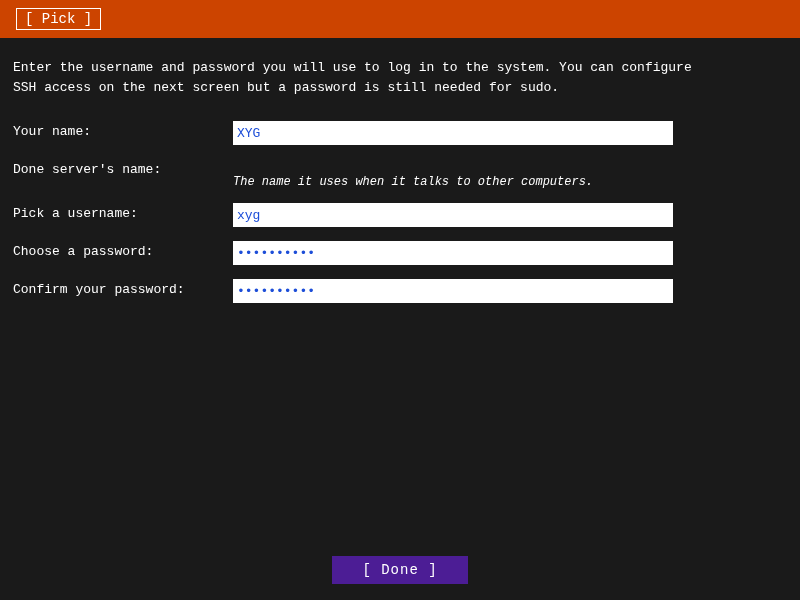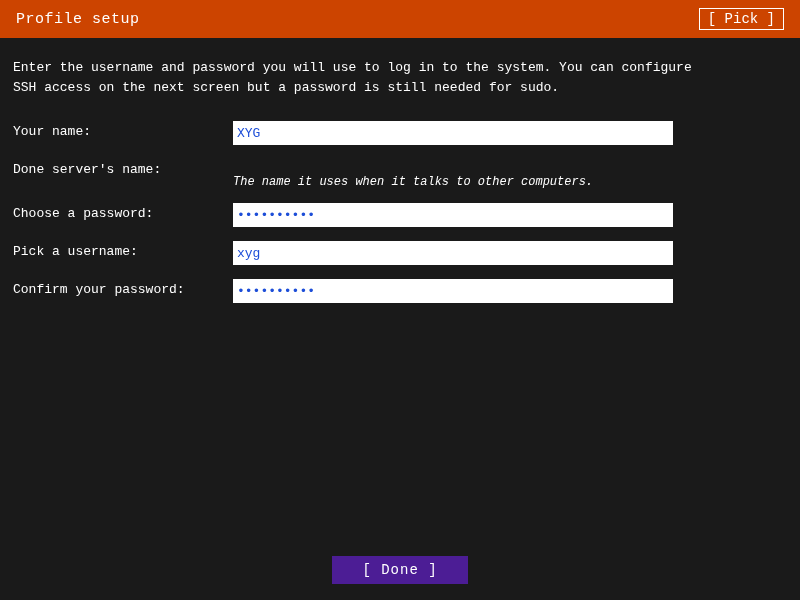--- a/index.html
+++ b/index.html
@@ -124,21 +124,20 @@
       cursor: pointer;
       letter-spacing: 1px;
     }
   </style>
 </head>
 <body>
 
 <div id="app">
 
   <div id="title-bar">
-    <span id="title-text">Profile setup</span>
     <button id="help-button">[ Pick ]</button>
   </div>
 
   <div id="main-content">
 
     <p id="description">Enter the username and password you will use to log in to the system. You can configure SSH access on the next screen but a password is still needed for sudo.</p>
 
     <div class="form-row">
       <label class="form-label">Your name:</label>
       <div class="form-input-group">
@@ -147,30 +146,30 @@
     </div>
 
     <div class="form-row">
       <label class="form-label">Done server's name:</label>
       <div class="form-input-group">
         <span class="hint-text">The name it uses when it talks to other computers.</span>
       </div>
     </div>
 
     <div class="form-row">
-      <label class="form-label">Choose a password:</label>
+      <label class="form-label">Pick a username:</label>
       <div class="form-input-group">
-        <input type="password" class="form-input" value="**********" style="">
+        <input type="text" class="form-input" value="xyg" style="">
       </div>
     </div>
 
     <div class="form-row">
-      <label class="form-label">Pick a username:</label>
+      <label class="form-label">Choose a password:</label>
       <div class="form-input-group">
-        <input type="text" class="form-input" value="xyg" style="">
+        <input type="password" class="form-input" value="**********" style="">
       </div>
     </div>
 
     <div class="form-row">
       <label class="form-label">Confirm your password:</label>
       <div class="form-input-group">
         <input type="password" class="form-input" value="**********" style="">
       </div>
     </div>
 

